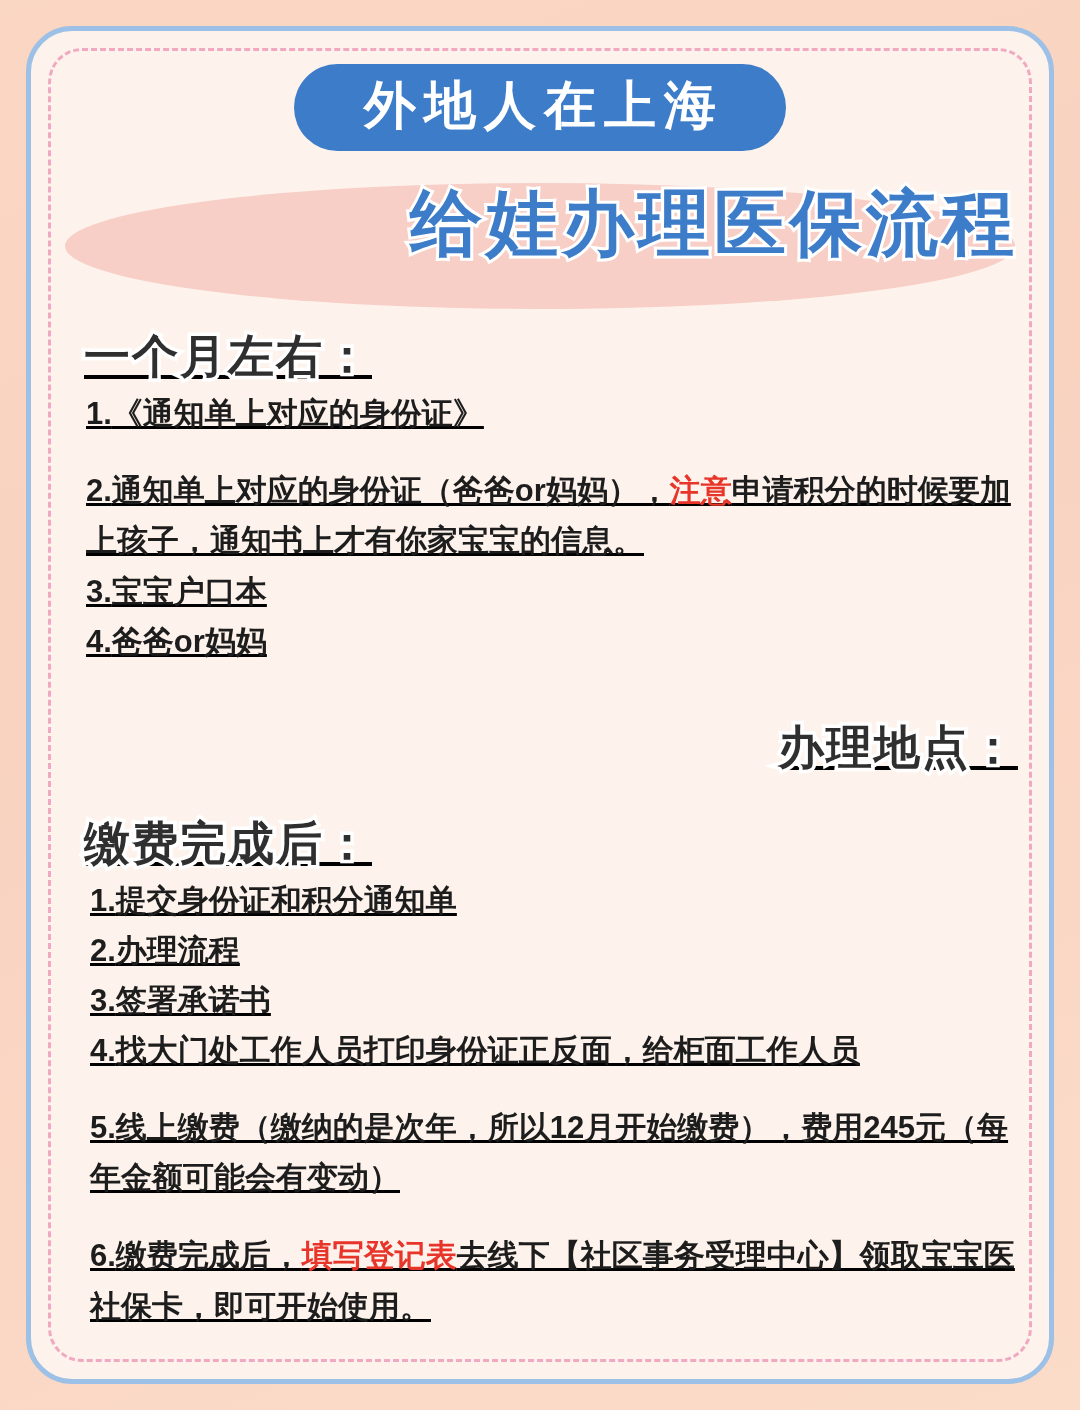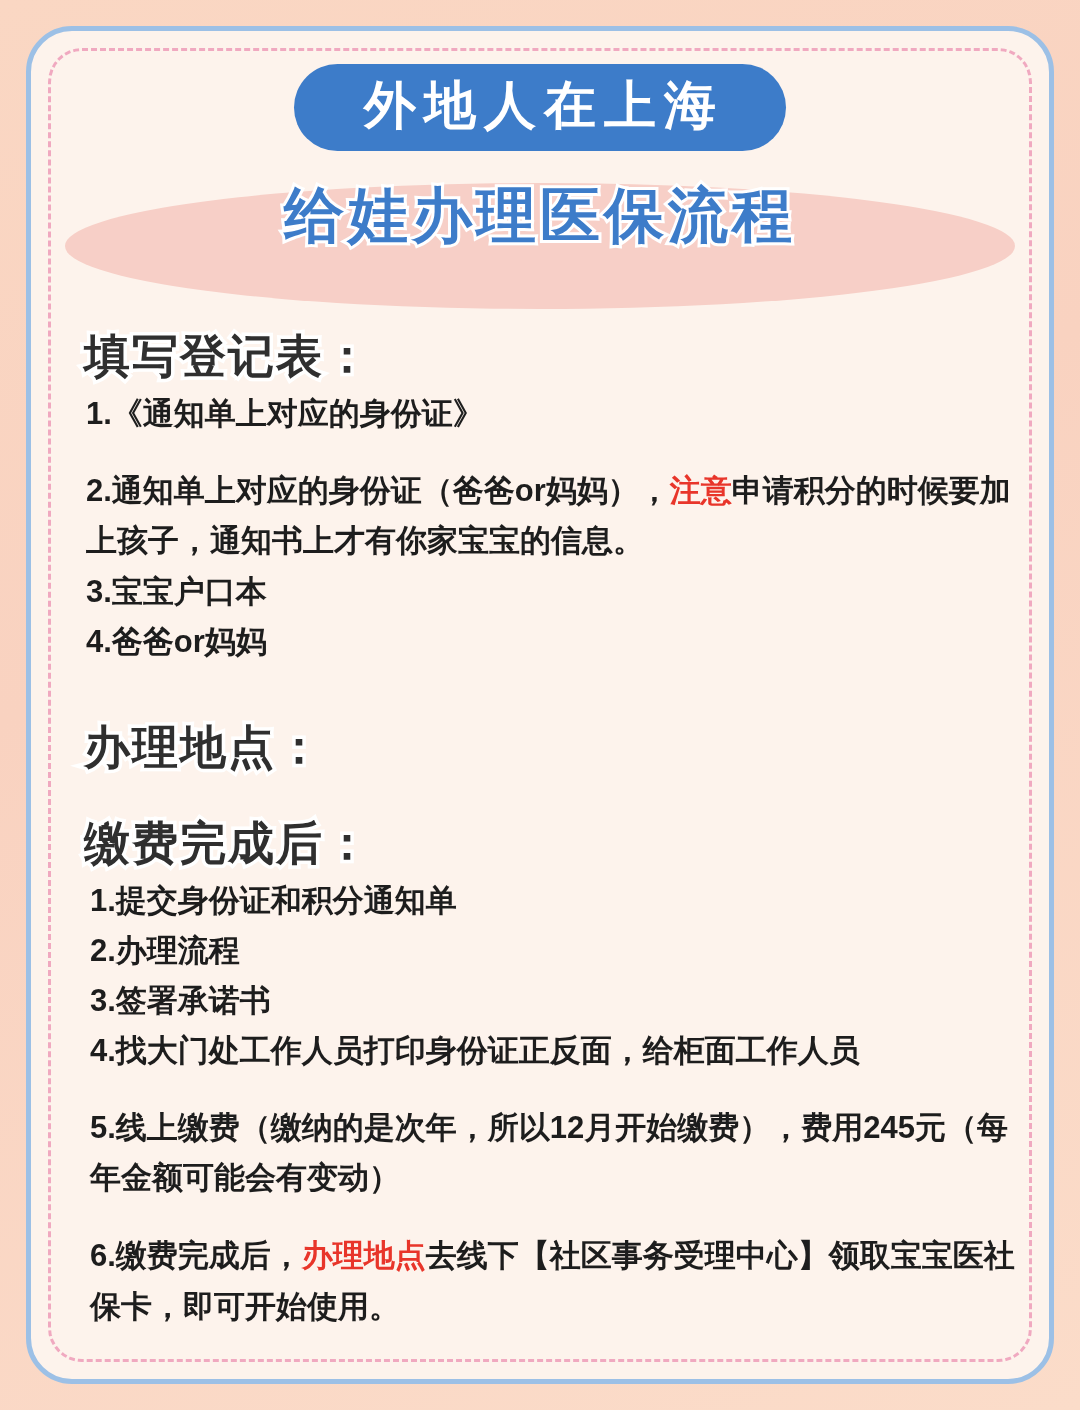--- a/index.html
+++ b/index.html
@@ -43,20 +43,21 @@
     box-sizing: border-box;
     pointer-events: none;
   }
   .content {
     position: absolute;
     left: 62px;
     top: 56px;
     right: 62px;
     bottom: 56px;
     box-sizing: border-box;
+    text-decoration: underline;
   }
 
   
   .pill-wrap {
     text-align: center;
     margin-top: 8px;
   }
   .pill {
     display: inline-block;
     background: #3d7cc9;
@@ -84,41 +85,42 @@
     width: 950px;
     height: 126px;
     background: #f7cfc7;
     border-radius: 50%;
   }
   .headline {
     position: absolute;
     left: 0;
     right: 0;
     top: 6px;
-    font-size: 60px;
+    font-size: 72px;
     font-weight: bold;
     letter-spacing: 4px;
     color: #3d7cc9;
     -webkit-text-stroke: 6px #ffffff;
     paint-order: stroke fill;
     line-height: 1.35;
+    text-align: right;
   }
 
   
   .section-head {
     font-size: 46px;
     font-weight: bold;
     color: #2f2f2f;
     -webkit-text-stroke: 7px #ffffff;
     paint-order: stroke fill;
     letter-spacing: 2px;
     margin: 10px 0 6px 22px;
     line-height: 1.2;
   }
-  .section-head.s2 { margin-top: 54px; }
+  .section-head.s2 { margin-top: 54px; text-align: right; }
   .section-head.s3 { margin-top: 40px; }
 
   .body-text {
     font-size: 31px;
     color: #1d1d1d;
     line-height: 1.55;
     margin: 2px 0 2px 24px;
     font-weight: 600;
   }
   .body-text.small-indent { margin-left: 28px; }
@@ -140,21 +142,21 @@
 
     <div class="pill-wrap">
       <div class="pill">外地人在上海</div>
     </div>
 
     <div class="headline-wrap">
       <div class="headline-ellipse"></div>
       <div class="headline">给娃办理医保流程</div>
     </div>
 
-    <div class="section-head s1">填写登记表：</div>
+    <div class="section-head s1">一个月左右：</div>
 
     <div class="body-text">
       <span class="b">1.</span><span>《通知单上对应的身份证》</span>
     </div>
 
     <div class="body-text loose">
       <span class="b">2.</span><span>通知单上对应的身份证（爸爸or妈妈），</span><span class="red">注意</span><span class="b">申请积分的时候要加上孩子，通知书上才有你家宝宝的信息。</span>
     </div>
 
     <div class="body-text">
@@ -178,17 +180,17 @@
     <div class="body-text small-indent">
       <span class="b">3.</span><span>签署承诺书</span>
     </div>
     <div class="body-text small-indent">
       <span class="b">4.</span><span>找大门处工作人员打印身份证正反面，给柜面工作人员</span>
     </div>
     <div class="body-text small-indent loose">
       <span class="b">5.</span><span>线上缴费（缴纳的是次年，所以12月开始缴费），费用245元（每年金额可能会有变动）</span>
     </div>
     <div class="body-text small-indent loose">
-      <span class="b">6.</span><span>缴费完成后，</span><span class="red">办理地点</span><span class="b">去线下【社区事务受理中心】领取宝宝医社保卡，即可开始使用。</span>
+      <span class="b">6.</span><span>缴费完成后，</span><span class="red">填写登记表</span><span class="b">去线下【社区事务受理中心】领取宝宝医社保卡，即可开始使用。</span>
     </div>
 
   </div>
 </div>
 
 </body></html>

